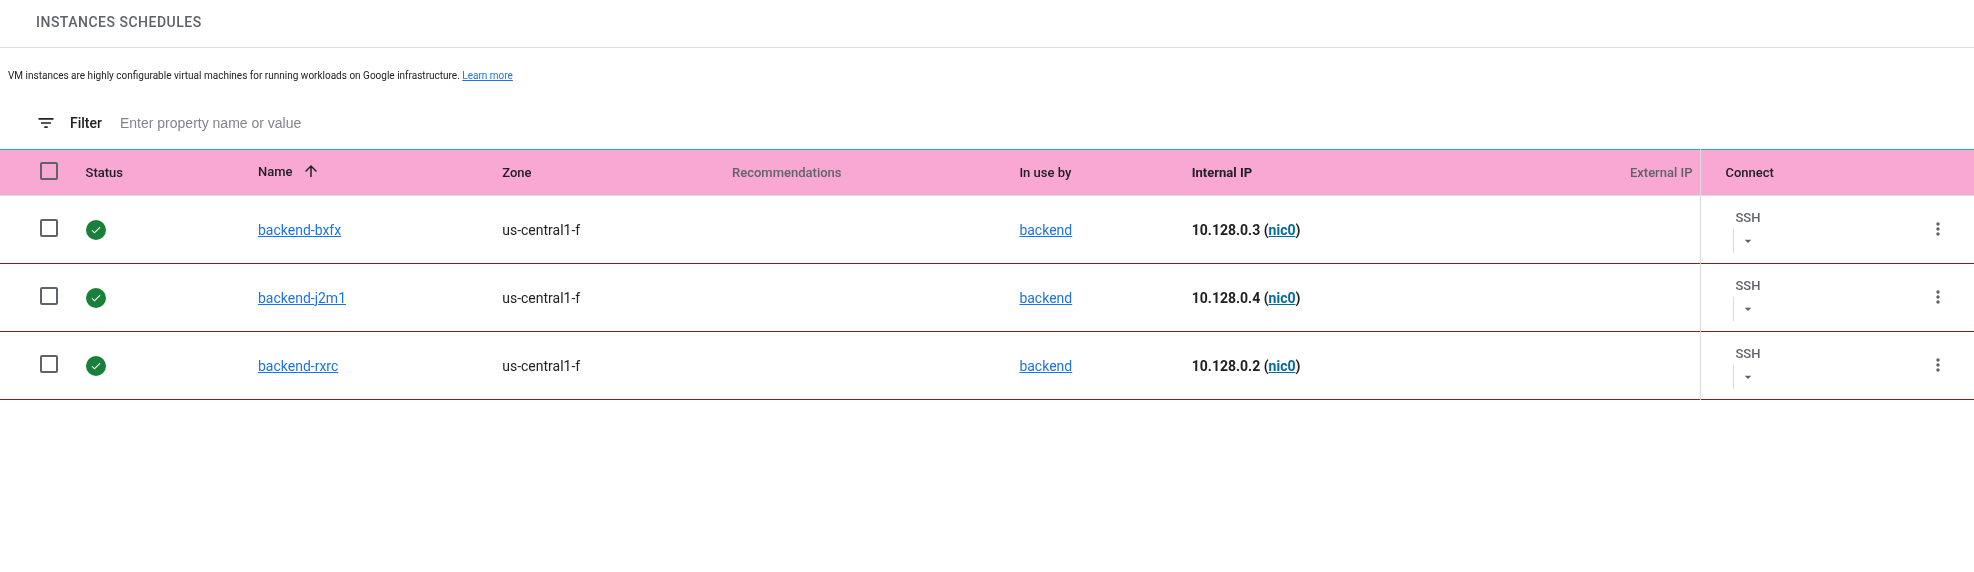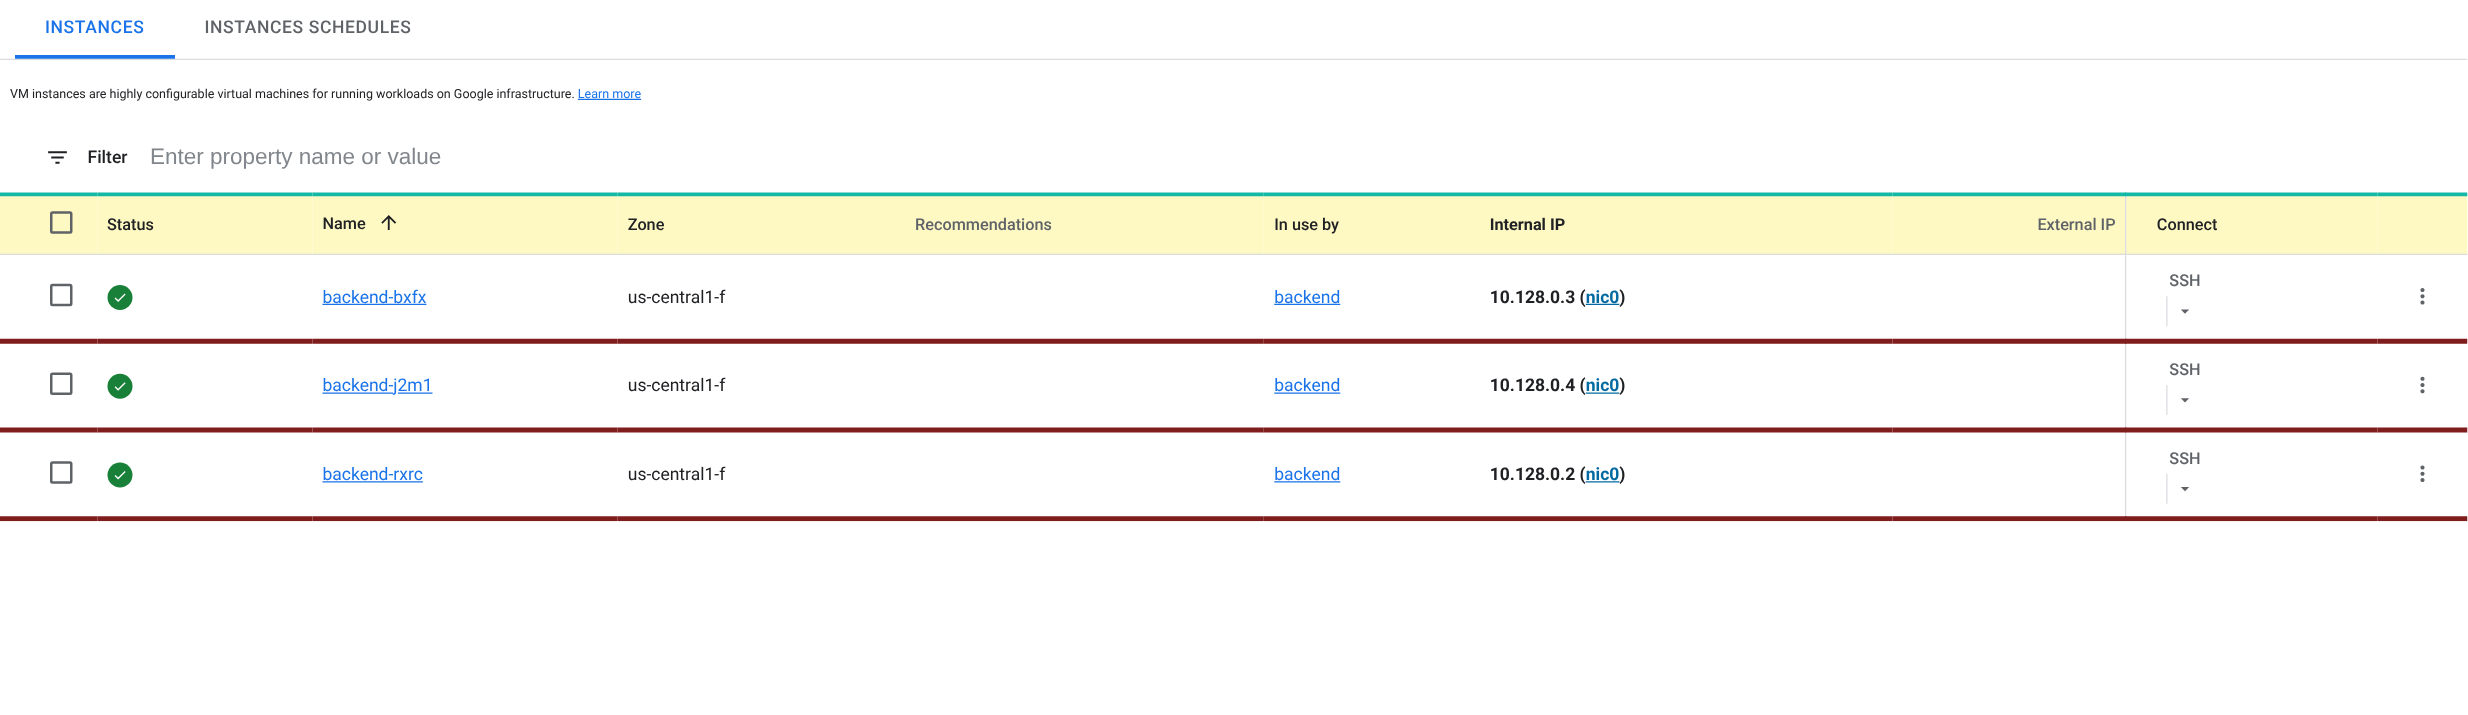--- a/index.html
+++ b/index.html
@@ -56,46 +56,46 @@
     justify-content: center;
   }
   .filter-label {
     font-weight: 500;
     font-size: 14px;
     color: #202124;
   }
   .filter-input {
     border: none;
     outline: none;
-    font-size: 18px;
+    font-size: 14px;
     color: #3b82f6;
     flex: 1;
     padding: 4px;
   }
   .filter-input::placeholder {
     color: #80868b;
   }
   table {
     width: 100%;
     border-collapse: collapse;
   }
   thead tr {
-    border-top: 3px solid #14b8a6;
+    border-top: 1px solid #14b8a6;
     border-bottom: 1px solid #dadce0;
-    background: #fef9c3;
+    background: #f9a8d4;
   }
   th {
     text-align: left;
     font-weight: 500;
     font-size: 13px;
     color: #202124;
     padding: 12px 8px;
   }
   tbody tr {
-    border-bottom: 4px solid #7f1d1d;
+    border-bottom: 1px solid #7f1d1d;
   }
   td {
     padding: 10px 8px;
     font-size: 14px;
     color: #202124;
     vertical-align: middle;
   }
   .checkbox {
     width: 18px;
     height: 18px;
@@ -178,21 +178,20 @@
     vertical-align: middle;
   }
   th.col-rec, th.col-extip {
      color: #5f6368;
   }
 </style>
 </head>
 <body>
 
 <div class="tabs">
-  <div class="tab active">INSTANCES</div>
   <div class="tab">INSTANCES SCHEDULES</div>
 </div>
 
 <div class="description">
   <span>VM instances are highly configurable virtual machines for running workloads on Google infrastructure. </span><a href="#">Learn more</a>
 </div>
 
 <div class="filter-bar">
   <span class="filter-icon">
     <svg viewBox="0 0 24 24" width="20" height="20" fill="#202124">

